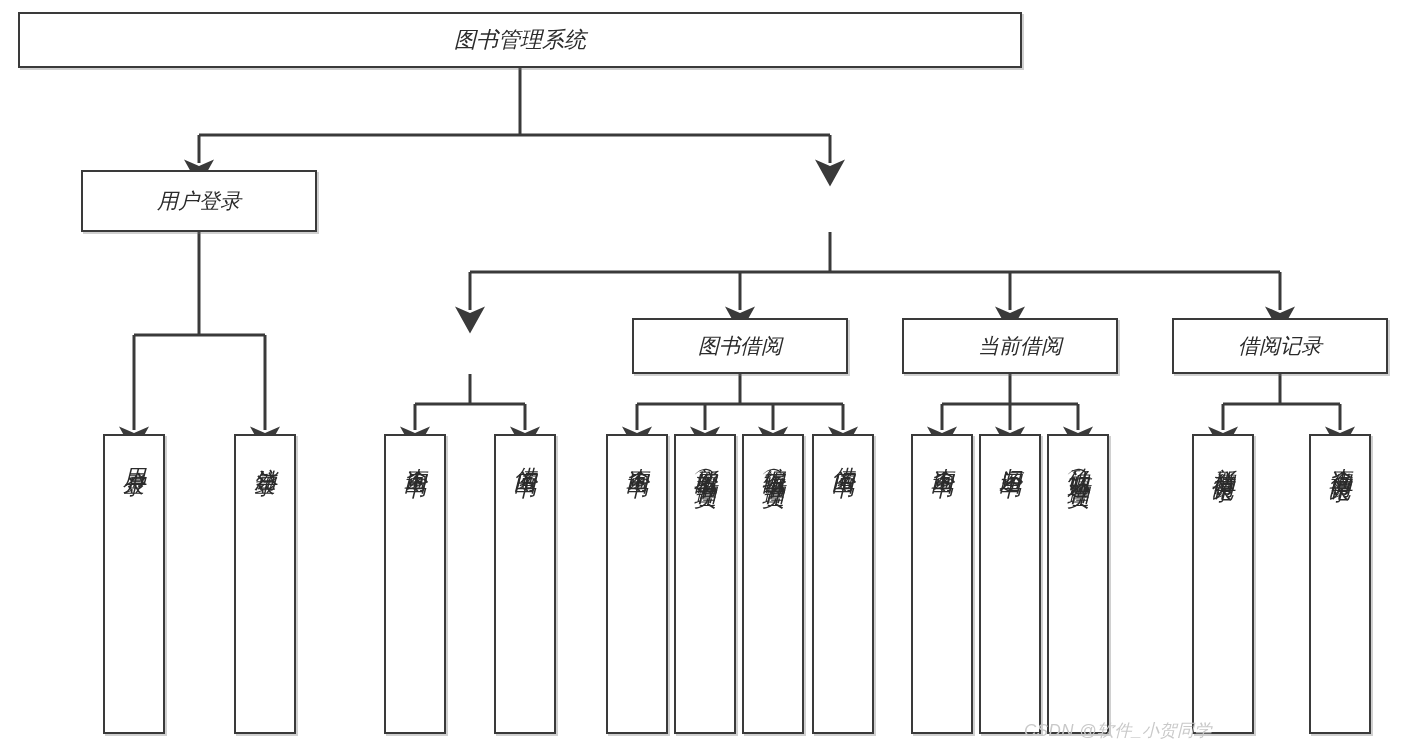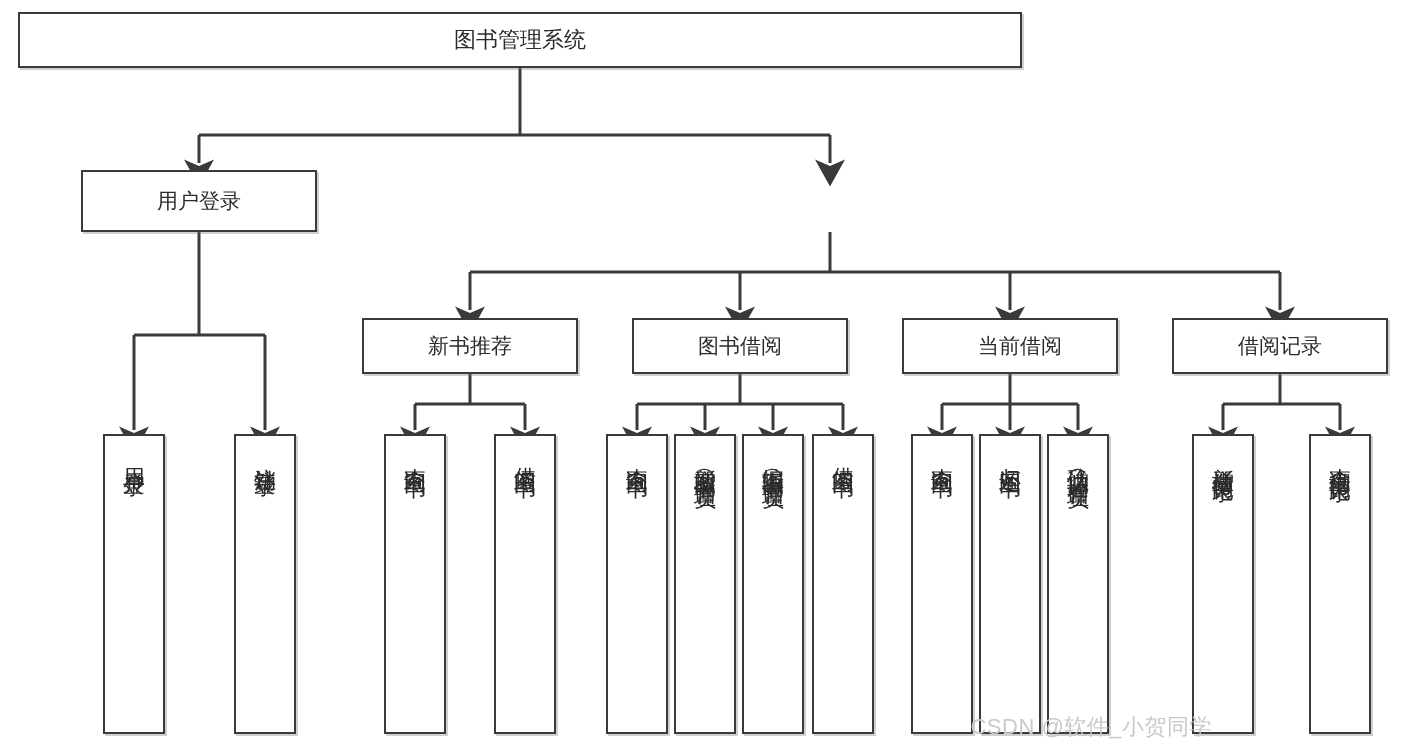--- a/index.html
+++ b/index.html
@@ -2,21 +2,21 @@
 <html><head>
 <meta charset="utf-8">
 <style>
   html,body{margin:0;padding:0;}
   body{
     width:1405px;height:747px;
     background:#ffffff;
     font-family:"Liberation Sans","DejaVu Sans",sans-serif;
     overflow:hidden;
   }
-  #stage{position:relative;width:1218px;height:747px;}
+  #stage{position:relative;width:1218px;height:747px;font-style:italic;}
   #edges{position:absolute;left:0;top:0;width:1405px;height:747px;}
 
   .node{
     position:absolute;
     box-sizing:border-box;
     background:#ffffff;
     border:2px solid #3a3a3a;
     box-shadow:2px 2px 0 rgba(120,120,120,.35);
     display:flex;
     align-items:center;
@@ -42,21 +42,21 @@
     text-orientation:upright;
     font-size:22px;
     letter-spacing:3px;
     line-height:1;
     white-space:nowrap;
   }
 
   .wm{
     position:absolute;
     right:6px;bottom:5px;
-    font-size:22px;
+    font-size:17px;
     color:#c9c9c9;
     letter-spacing:.5px;
     user-select:none;
   }
 </style>
 </head>
 <body>
 
 <div id="stage">
 
@@ -114,23 +114,20 @@
   </svg>
 
   <div class="node root horiz" style="left:18px;top:12px;width:1004px;height:56px;">
     <span class="lbl">图书管理系统</span>
   </div>
 
   <div class="node horiz" style="left:81px;top:170px;width:236px;height:62px;">
     <span class="lbl">用户登录</span>
   </div>
 
-  <div class="node horiz" style="left:362px;top:318px;width:216px;height:56px;">
-    <span class="lbl">新书推荐</span>
-  </div>
   <div class="node horiz" style="left:632px;top:318px;width:216px;height:56px;">
     <span class="lbl">图书借阅</span>
   </div>
   <div class="node horiz" style="left:902px;top:318px;width:216px;height:56px;padding-left:20px;">
     <span class="lbl">当前借阅</span>
   </div>
   <div class="node horiz" style="left:1172px;top:318px;width:216px;height:56px;">
     <span class="lbl">借阅记录</span>
   </div>
 

